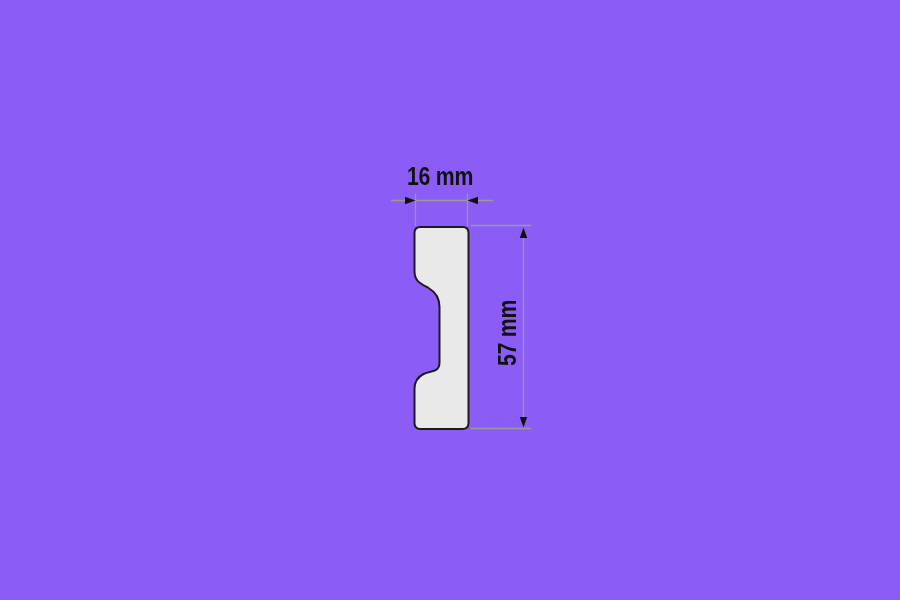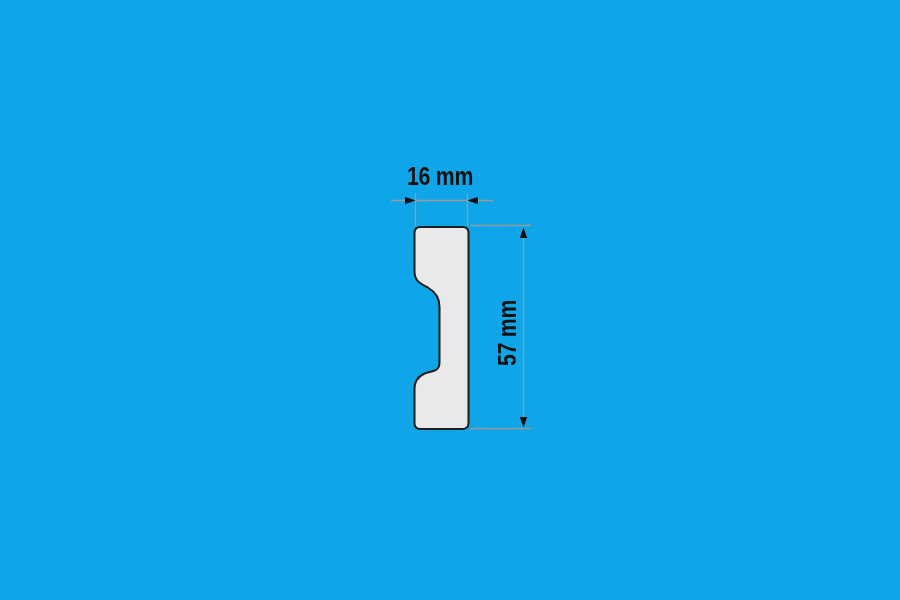--- a/index.html
+++ b/index.html
@@ -1,20 +1,20 @@
 <!DOCTYPE html>
 <html><head>
 <meta charset="utf-8">
 <style>
   html, body { margin: 0; padding: 0; background: #ffffff; }
   .canvas {
     position: relative;
     width: 900px;
     height: 600px;
-    background: #0ea5e9;
+    background: #8b5cf6;
     overflow: hidden;
     font-family: "Liberation Sans", sans-serif;
   }
   svg { display: block; }
   .dim-text {
     font-family: "Liberation Sans", "DejaVu Sans", sans-serif;
     font-weight: bold;
     font-size: 25px;
     letter-spacing: -0.3px;
   }

